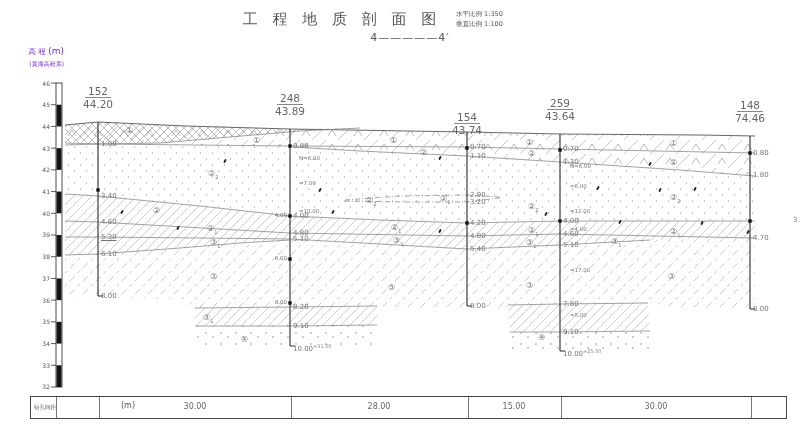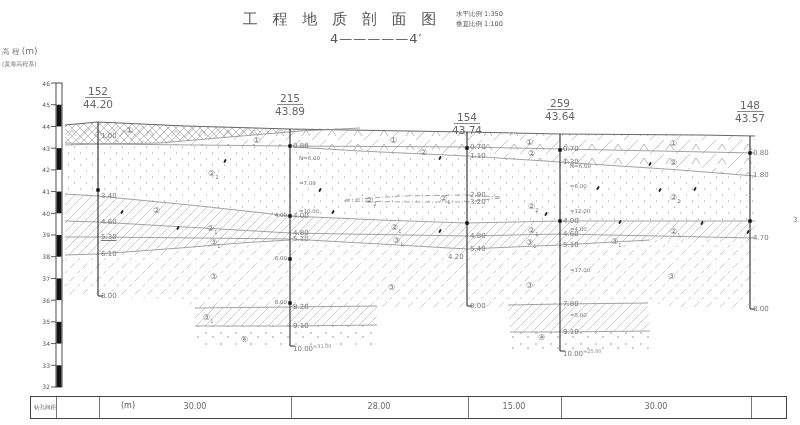--- a/index.html
+++ b/index.html
@@ -3,23 +3,23 @@
 <meta charset="utf-8">
 <style>
   html,body{margin:0;padding:0;background:#fff;}
   .canvas{position:relative;width:800px;height:425px;background:#fff;overflow:hidden;
           font-family:"DejaVu Sans","Liberation Sans",sans-serif;}
   svg{position:absolute;left:0;top:0;}
   .ov{position:absolute;left:0;top:0;width:800px;height:425px;pointer-events:none;}
   .title{position:absolute;left:228px;top:10px;width:228px;text-align:center;
          font-size:15px;letter-spacing:5px;color:#555;white-space:nowrap;}
   .scales{position:absolute;left:456px;top:9px;font-size:6.5px;color:#555;line-height:10px;white-space:nowrap;}
-  .section-label{position:absolute;left:330px;top:31px;width:160px;
-                 font-size:13px;color:#555;letter-spacing:1px;}
-  .ax-cap{position:absolute;left:2px;top:45px;width:62px;text-align:left;color:#737373;line-height:12px;}
+  .section-label{position:absolute;left:330px;top:31px;width:160px;text-align:center;
+                 font-size:11px;color:#555;letter-spacing:1px;}
+  .ax-cap{position:absolute;left:2px;top:45px;width:62px;text-align:right;color:#6d28d9;line-height:12px;}
   .ax-cap .l1{font-size:7.5px;}
   .ax-cap .l1 .unit{font-size:9px;}
   .ax-cap .l2{font-size:6px;}
   .tick{position:absolute;width:14px;text-align:right;font-size:6px;color:#555;}
   .bh-head{position:absolute;width:44px;text-align:center;color:#666;font-size:10.5px;line-height:12px;}
   .bh-head .num{display:inline-block;border-bottom:1px solid #888;padding:0 3px;}
   .dlab{position:absolute;font-size:7px;color:#777;white-space:nowrap;line-height:8px;}
   .dlab sup{font-size:5px;color:#888;}
   .llab{position:absolute;width:21px;text-align:right;font-size:5.5px;color:#666;line-height:7px;}
   .nlab{position:absolute;font-size:5.5px;color:#777;white-space:nowrap;line-height:7px;}
@@ -187,65 +187,65 @@
         <div class="tick" style="left: 36px; top: 209.784px;">40</div>
         <div class="tick" style="left: 36px; top: 231.498px;">39</div>
         <div class="tick" style="left: 36px; top: 253.212px;">38</div>
         <div class="tick" style="left: 36px; top: 274.926px;">37</div>
         <div class="tick" style="left: 36px; top: 296.64px;">36</div>
         <div class="tick" style="left: 36px; top: 318.354px;">35</div>
         <div class="tick" style="left: 36px; top: 340.068px;">34</div>
         <div class="tick" style="left: 36px; top: 361.782px;">33</div>
         <div class="tick" style="left: 36px; top: 383.496px;">32</div>
         <div class="bh-head" style="left: 76px; top: 85px;"><div class="num">152</div><div>44.20</div></div>
-        <div class="dlab" style="left: 101px; top: 132px;">1.00</div>
+        <div class="dlab" style="left: 101px; top: 140px;">1.00</div>
         <div class="dlab" style="left: 101px; top: 192px;">3.40</div>
         <div class="dlab" style="left: 101px; top: 218px;">4.60</div>
         <div class="dlab" style="left: 101px; top: 233px; text-decoration: underline;">5.30</div>
         <div class="dlab" style="left: 101px; top: 250px;">6.10</div>
         <div class="dlab" style="left: 101px; top: 292px;">8.00</div>
-        <div class="bh-head" style="left: 268px; top: 92px;"><div class="num">215</div><div>43.89</div></div>
+        <div class="bh-head" style="left: 268px; top: 92px;"><div class="num">248</div><div>43.89</div></div>
         <div class="dlab" style="left: 293px; top: 142px;">0.80</div>
         <div class="dlab" style="left: 293px; top: 212px;">4.00</div>
         <div class="dlab" style="left: 293px; top: 229px;">4.80</div>
         <div class="dlab" style="left: 293px; top: 235px;">5.10</div>
         <div class="dlab" style="left: 293px; top: 303px;">8.20</div>
         <div class="dlab" style="left: 293px; top: 322px;">9.10</div>
         <div class="dlab" style="left: 293px; top: 342px;">10.00<sup>=31.00</sup></div>
         <div class="llab" style="left: 266px; top: 212px;">4.00</div>
         <div class="llab" style="left: 266px; top: 255px;">6.00</div>
         <div class="llab" style="left: 266px; top: 299px;">8.00</div>
         <div class="nlab" style="left: 299px; top: 155px;">N=6.00</div>
         <div class="nlab" style="left: 299px; top: 180px;">=7.00</div>
         <div class="nlab" style="left: 299px; top: 208px;">=10.00</div>
         <div class="bh-head" style="left: 445px; top: 111px;"><div class="num">154</div><div>43.74</div></div>
         <div class="dlab" style="left: 470px; top: 143px;">0.70</div>
         <div class="dlab" style="left: 470px; top: 152px;">1.10</div>
         <div class="dlab" style="left: 470px; top: 191px;">2.90</div>
         <div class="dlab" style="left: 470px; top: 198px;">3.20</div>
-        <div class="dlab" style="left: 448px; top: 219px; margin-top: 34px;">4.20</div>
+        <div class="dlab" style="left: 470px; top: 219px;">4.20</div>
         <div class="dlab" style="left: 470px; top: 232px;">4.80</div>
         <div class="dlab" style="left: 470px; top: 245px;">5.40</div>
         <div class="dlab" style="left: 470px; top: 302px;">8.00</div>
         <div class="bh-head" style="left: 538px; top: 97px;"><div class="num">259</div><div>43.64</div></div>
         <div class="dlab" style="left: 563px; top: 145px;">0.70</div>
         <div class="dlab" style="left: 563px; top: 158px;">1.30</div>
         <div class="dlab" style="left: 563px; top: 217px;">4.00</div>
         <div class="dlab" style="left: 563px; top: 230px;">4.60</div>
         <div class="dlab" style="left: 563px; top: 241px;">5.10</div>
         <div class="dlab" style="left: 563px; top: 300px;">7.80</div>
         <div class="dlab" style="left: 563px; top: 328px;">9.10</div>
         <div class="dlab" style="left: 563px; top: 347px;">10.00<sup>=25.00</sup></div>
         <div class="nlab" style="left: 570px; top: 163px;">N=6.00</div>
         <div class="nlab" style="left: 570px; top: 183px;">=6.00</div>
         <div class="nlab" style="left: 570px; top: 208px;">=12.00</div>
         <div class="nlab" style="left: 570px; top: 226px;">=4.00</div>
         <div class="nlab" style="left: 570px; top: 267px;">=17.00</div>
         <div class="nlab" style="left: 570px; top: 312px;">=5.00</div>
-        <div class="bh-head" style="left: 728px; top: 99px;"><div class="num">148</div><div>43.57</div></div>
+        <div class="bh-head" style="left: 728px; top: 99px;"><div class="num">148</div><div>74.46</div></div>
         <div class="dlab" style="left: 753px; top: 149px;">0.80</div>
         <div class="dlab" style="left: 753px; top: 171px;">1.80</div>
         <div class="dlab" style="left: 753px; top: 216px; margin-left: 40px;">3.90</div>
         <div class="dlab" style="left: 753px; top: 234px;">4.70</div>
         <div class="dlab" style="left: 753px; top: 305px;">8.00</div>
         <div class="sym" style="left: 126px; top: 126px;">①</div>
         <div class="sym" style="left: 253px; top: 136px;">①</div>
         <div class="sym" style="left: 390px; top: 136px;">①</div>
         <div class="sym" style="left: 526px; top: 138px;">①</div>
         <div class="sym" style="left: 670px; top: 139px;">①</div>

